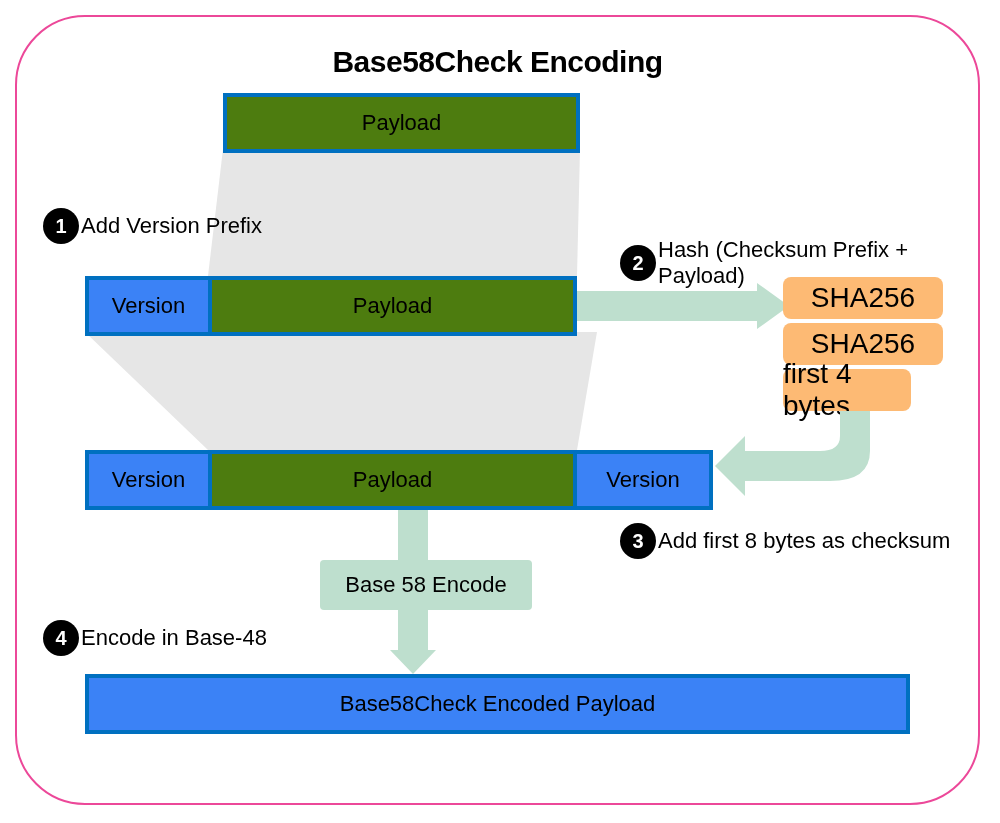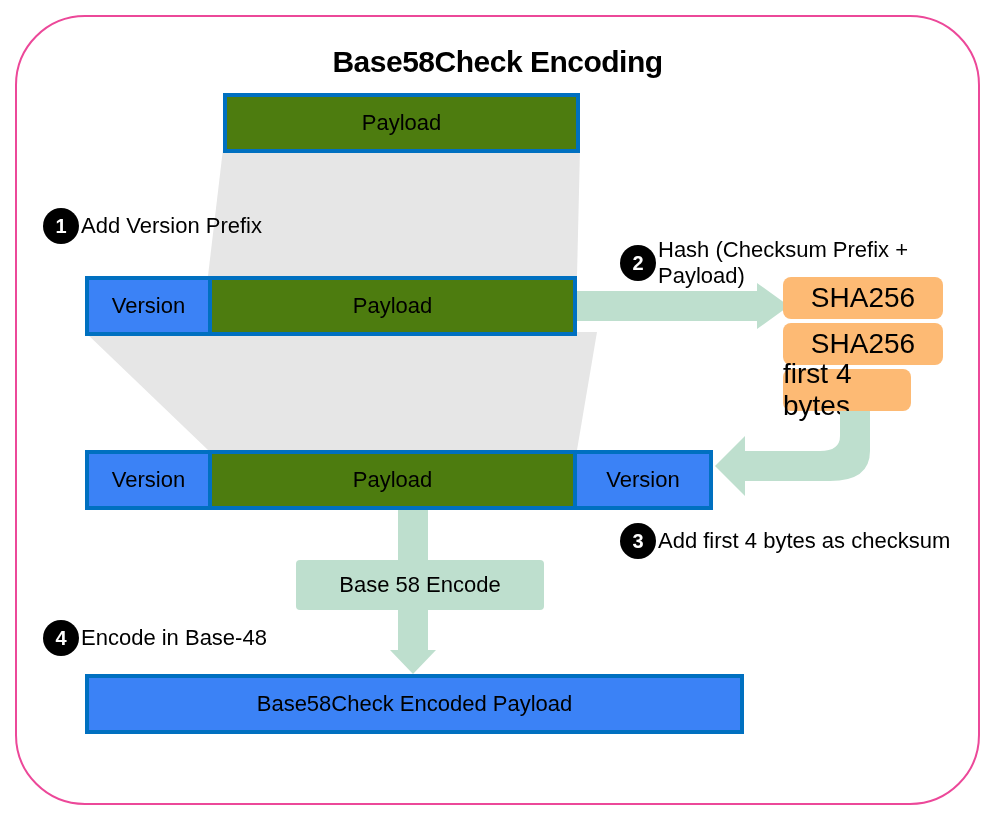--- a/index.html
+++ b/index.html
@@ -175,35 +175,35 @@
 </div>
 <div class="box payload" style="left:208px; top:450px; width:369px; height:60px;">
   <span>Payload</span>
 </div>
 <div class="box white" style="left:573px; top:450px; width:140px; height:60px;">
   <span>Version</span>
 </div>
 
 <div class="step" style="left:620px; top:523px;">
   <div class="badge">3</div>
-  <div class="label">Add first 4 bytes as checksum</div>
+  <div class="label">Add first 8 bytes as checksum</div>
 </div>
 
 <svg class="arrow-shape" style="left:398px; top:510px;" width="30" height="55">
   <rect x="0" y="0" width="30" height="55" fill="#bedfce"></rect>
 </svg>
 
-<div class="b58-box" style="left:296px; top:560px; width:248px; height:50px;">
+<div class="b58-box" style="left:320px; top:560px; width:212px; height:50px;">
   <span>Base 58 Encode</span>
 </div>
 
 <div class="step" style="left:43px; top:620px;">
   <div class="badge">4</div>
   <div class="label">Encode in Base-48</div>
 </div>
 
 <svg class="arrow-shape" style="left:390px; top:610px;" width="46" height="66">
   <polygon points="8,0 38,0 38,40 46,40 23,64 0,40 8,40" fill="#bedfce"></polygon>
 </svg>
 
-<div class="box white" style="left:85px; top:674px; width:659px; height:60px;">
+<div class="box white" style="left:85px; top:674px; width:825px; height:60px;">
   <span>Base58Check Encoded Payload</span>
 </div>
 
 </body></html>

